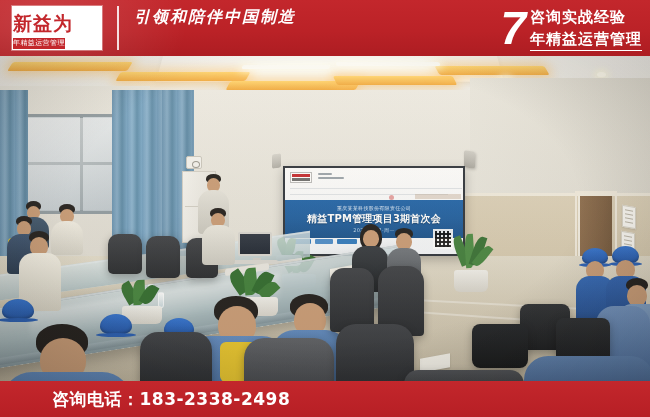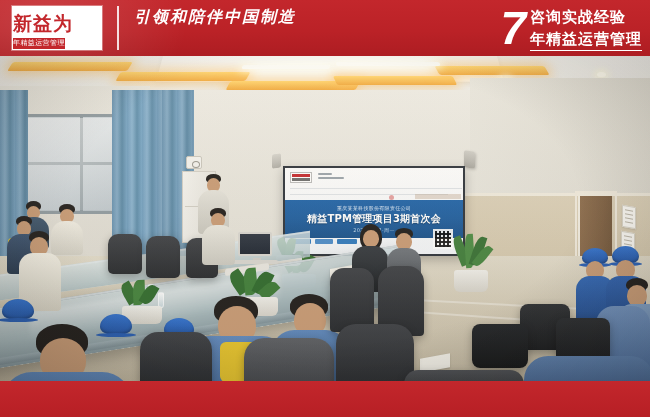--- a/index.html
+++ b/index.html
@@ -641,15 +641,16 @@
     <div class="chair" style="left:404px;top:314px;width:120px;height:26px;border-radius:14px 14px 0 0;background:linear-gradient(180deg,#4a4d52,#2b2e32);"></div>
     <div class="person" style="left:524px;top:300px;">
       <div class="body" style="left:0;top:0;width:130px;height:40px;background:linear-gradient(180deg,#5b7fae,#3f5f8c);border-radius:24px 24px 0 0;"></div>
     </div>
 
     <div class="warmth"></div>
     <div class="vignette"></div>
   </div>
 
   <div class="footer">
+    <div class="foot-right">咨询电话：183-2338-2498</div>
   </div>
 
 </div>
 
 </body></html>

